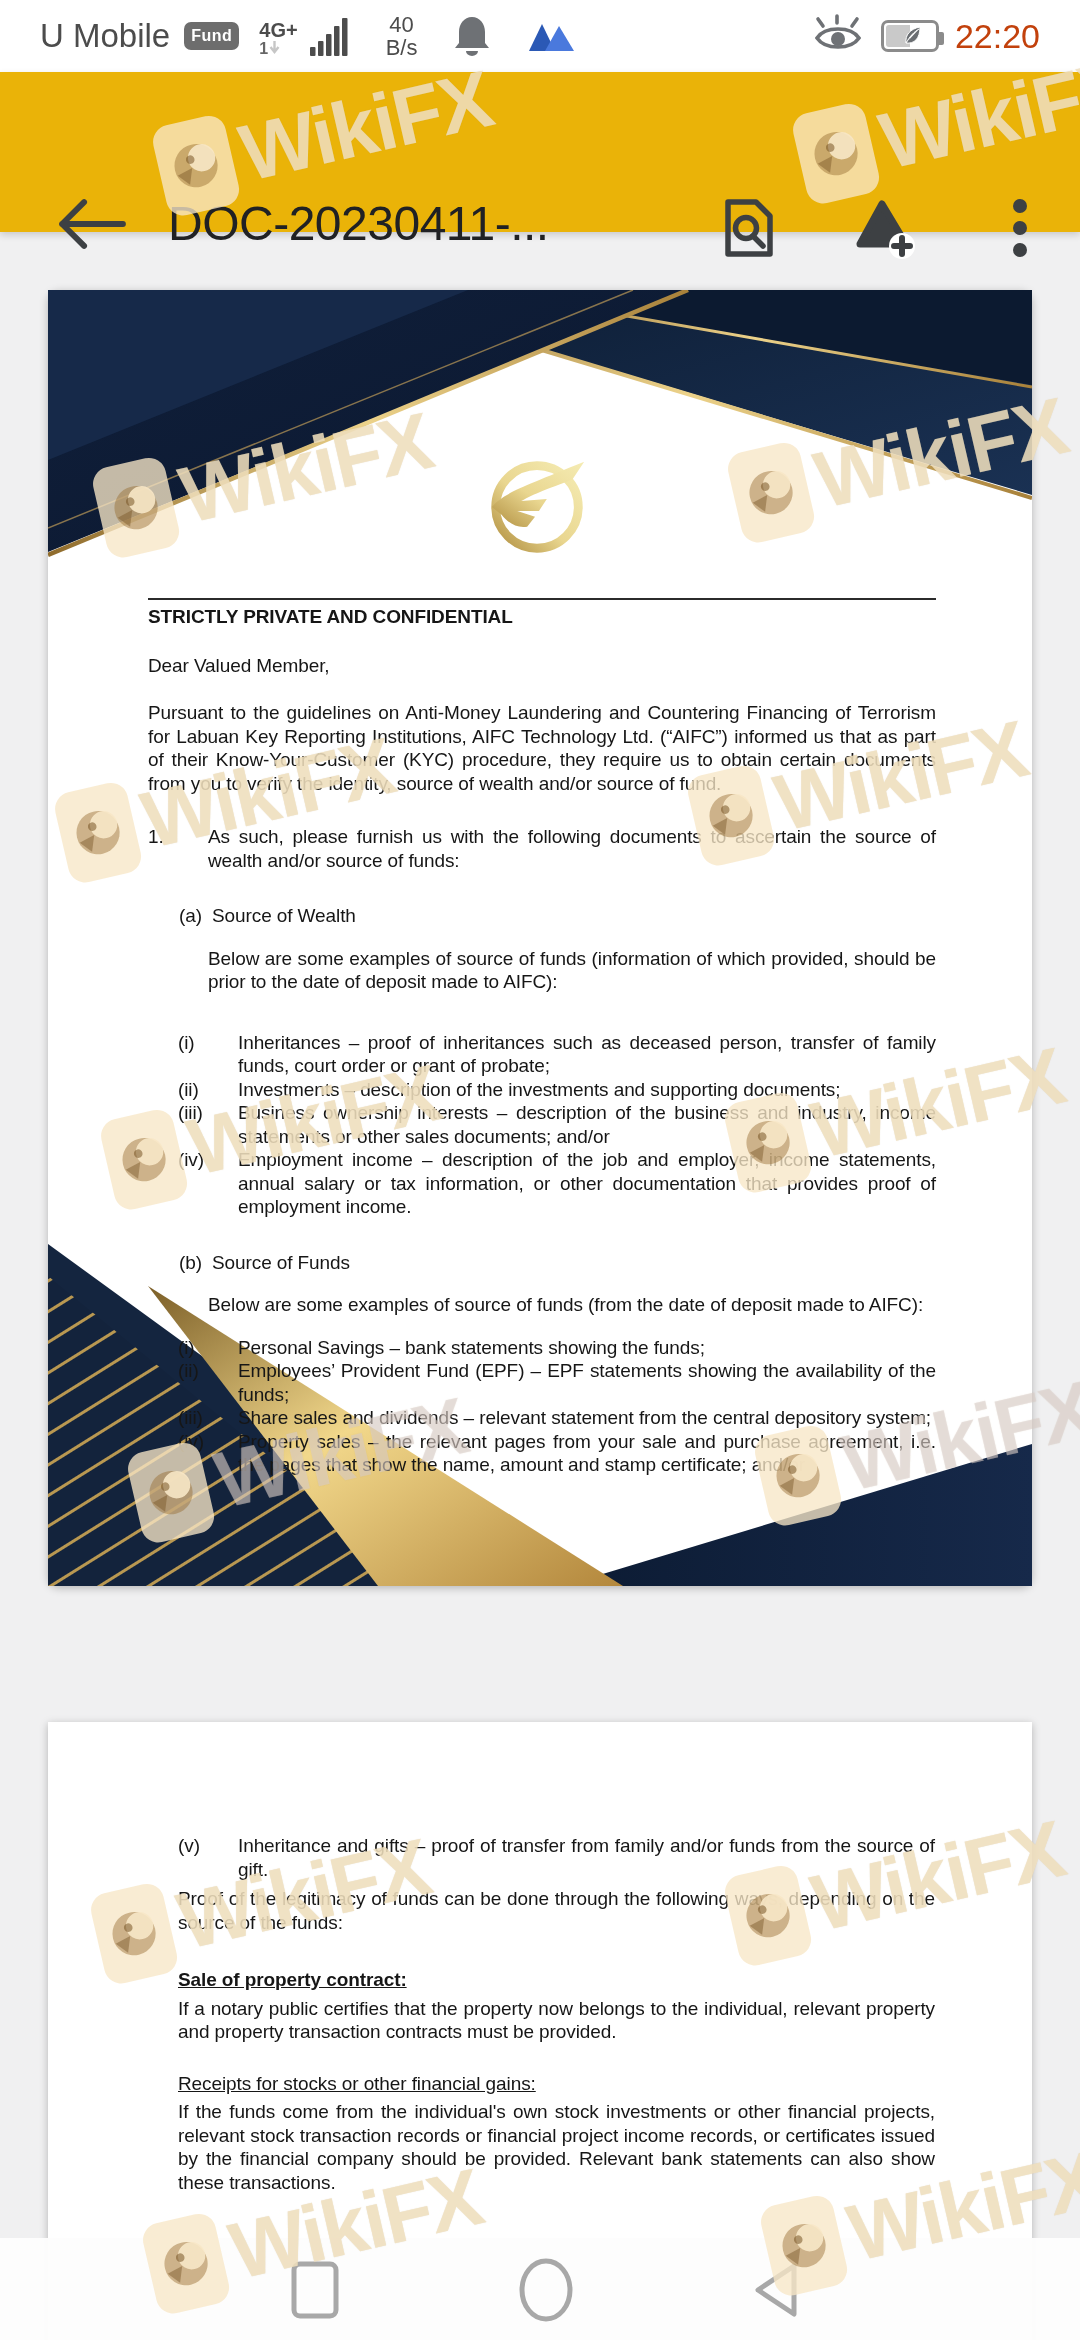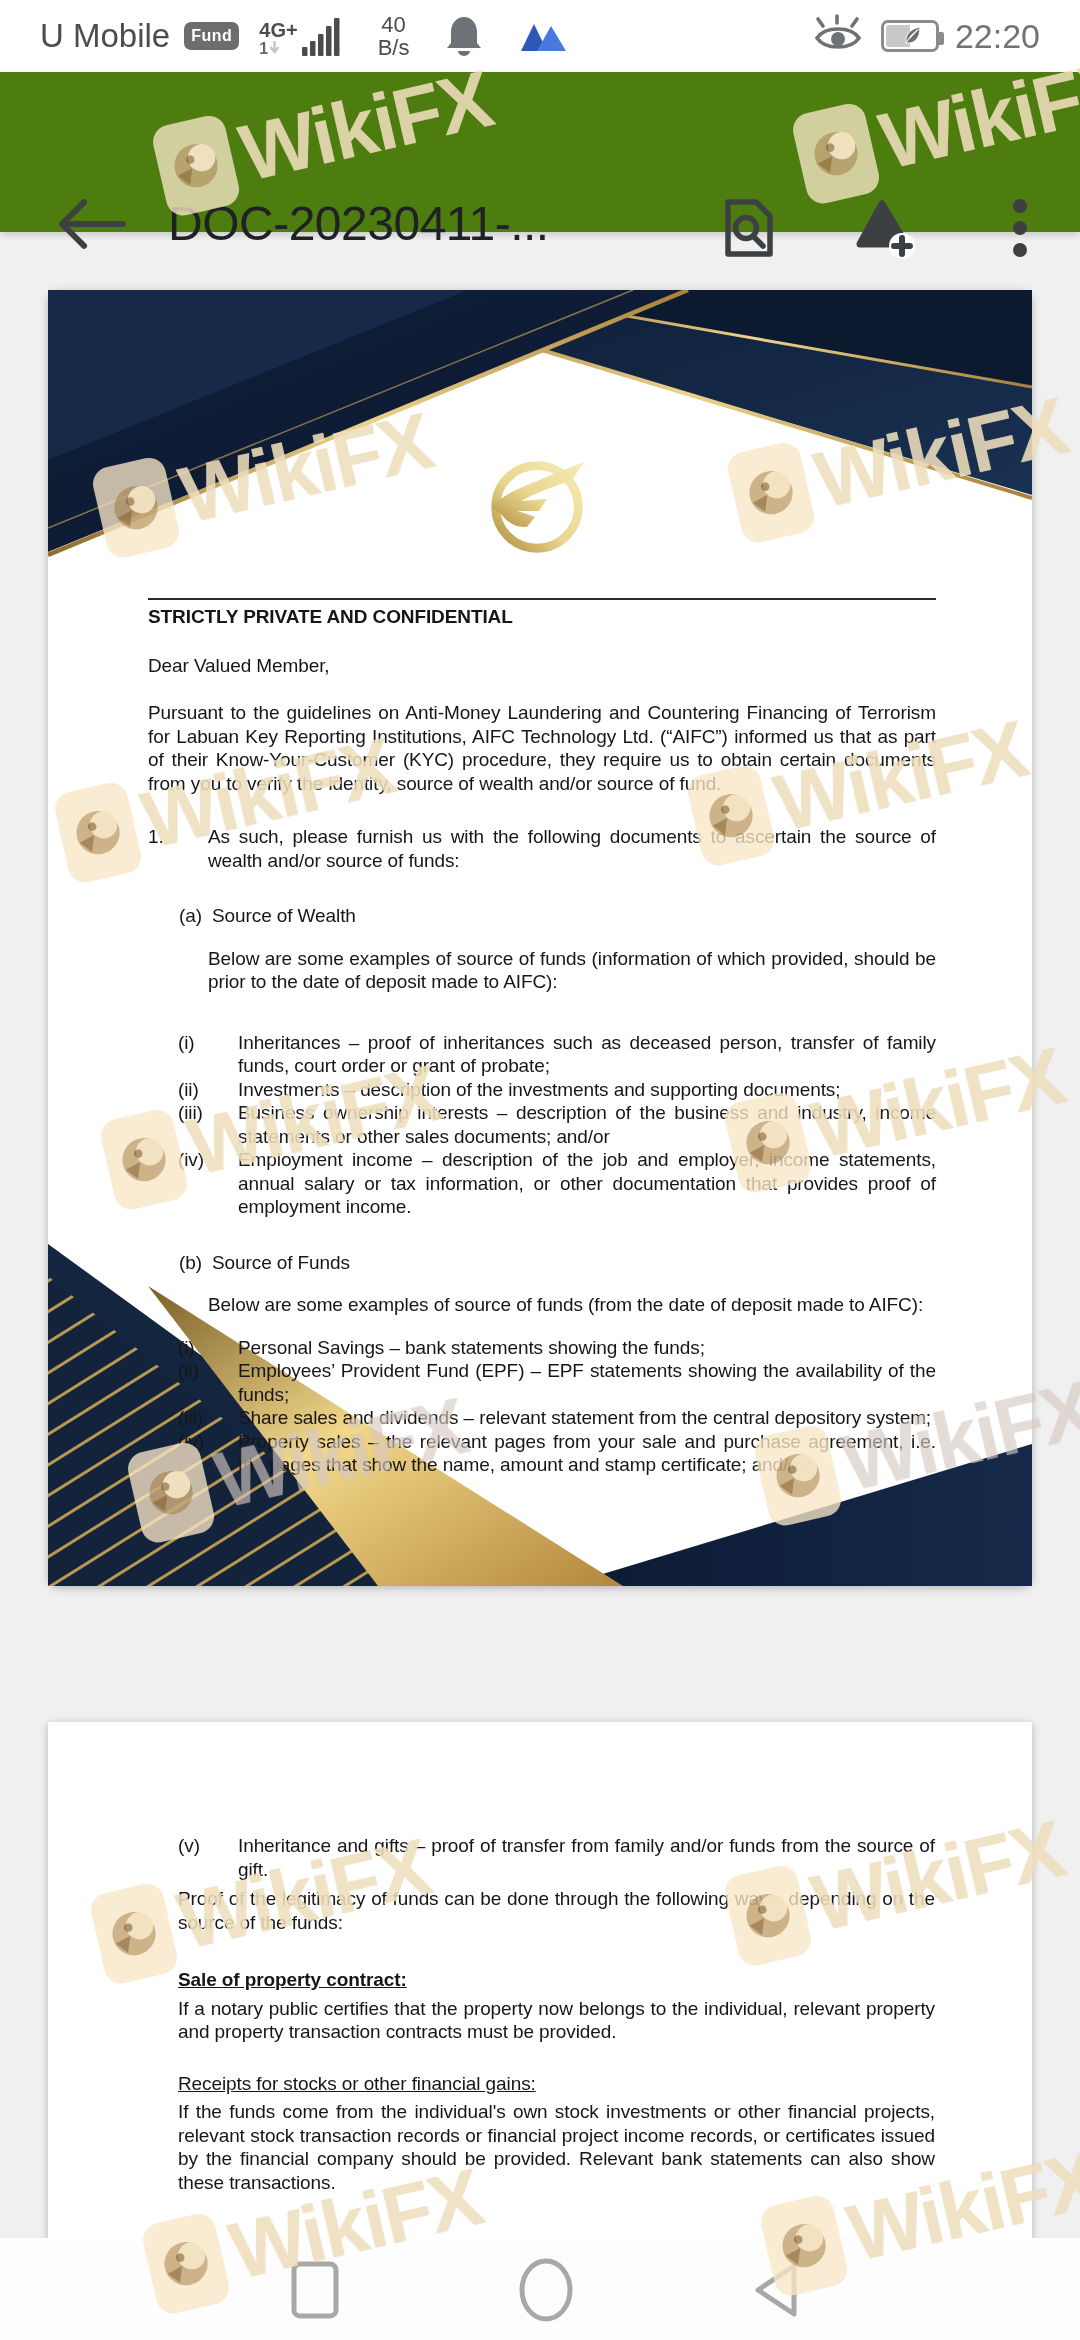--- a/index.html
+++ b/index.html
@@ -7,38 +7,38 @@
   body { font-family:"Liberation Sans", sans-serif; }
   #stage { position:relative; width:1080px; height:2340px; overflow:hidden; background:#f0f0f1; }
 
   
   .status-bar { position:absolute; top:0; left:0; width:1080px; height:72px; background:#ffffff;
     display:flex; align-items:center; padding:0 40px; z-index:30; color:#4c4c4c; }
   .sb-left { display:flex; align-items:center; gap:14px; }
   .sb-carrier { font-size:33px; color:#4c4c4c; }
   .volte { background:#6d6d6d; color:#fff; font-size:16px; font-weight:bold; border-radius:7px;
     padding:5px 7px; letter-spacing:0.5px; }
-  .sigwrap { display:flex; align-items:flex-end; gap:4px; margin-left:6px; }
+  .sigwrap { display:flex; align-items:flex-end; gap:12px; margin-left:6px; }
   .sigtexts { display:flex; flex-direction:column; align-items:flex-start; line-height:1; }
   .sig-4g { font-size:20px; font-weight:bold; color:#4c4c4c; }
   .sig-sim2 { font-size:16px; font-weight:bold; color:#4c4c4c; opacity:.85; }
   .rate { display:flex; flex-direction:column; align-items:center; line-height:1.05; font-size:22px;
     color:#4c4c4c; margin-left:18px; }
   .sb-iconslot { margin-left:20px; display:flex; align-items:center; }
   .sb-right { margin-left:auto; display:flex; align-items:center; gap:16px; }
   .battery { position:relative; width:58px; height:32px; border:3px solid #8b8b8b; border-radius:7px;
     background:#fff; display:flex; align-items:center; }
   .battery .fill { position:absolute; left:2px; top:2px; bottom:2px; width:24px; background:#c9c9c9;
     border-radius:3px 0 0 3px; }
   .battery .nub { position:absolute; right:-8px; top:9px; width:5px; height:13px; background:#8b8b8b;
     border-radius:0 2px 2px 0; }
-  .sb-time { font-size:34px; color:#737373; }
+  .sb-time { font-size:34px; color:#c2410c; }
 
   
-  .app-bar { position:absolute; top:72px; left:0; width:1080px; height:160px; background:#4d7c0f;
+  .app-bar { position:absolute; top:72px; left:0; width:1080px; height:160px; background:#eab308;
     z-index:30; box-shadow:0 3px 7px rgba(0,0,0,0.16); display:flex; align-items:center; }
   .ab-back { position:absolute; left:52px; top:118px; width:76px; height:68px; cursor:pointer; }
   .ab-title { position:absolute; left:168px; top:124px; font-size:48px; color:#202124;
     letter-spacing:-0.5px; white-space:nowrap; }
   .ab-icon { position:absolute; top:124px; width:64px; height:64px; cursor:pointer; }
   .ab-search { left:716px; }
   .ab-drive { left:852px; }
   .ab-menu { left:988px; }
 
   

